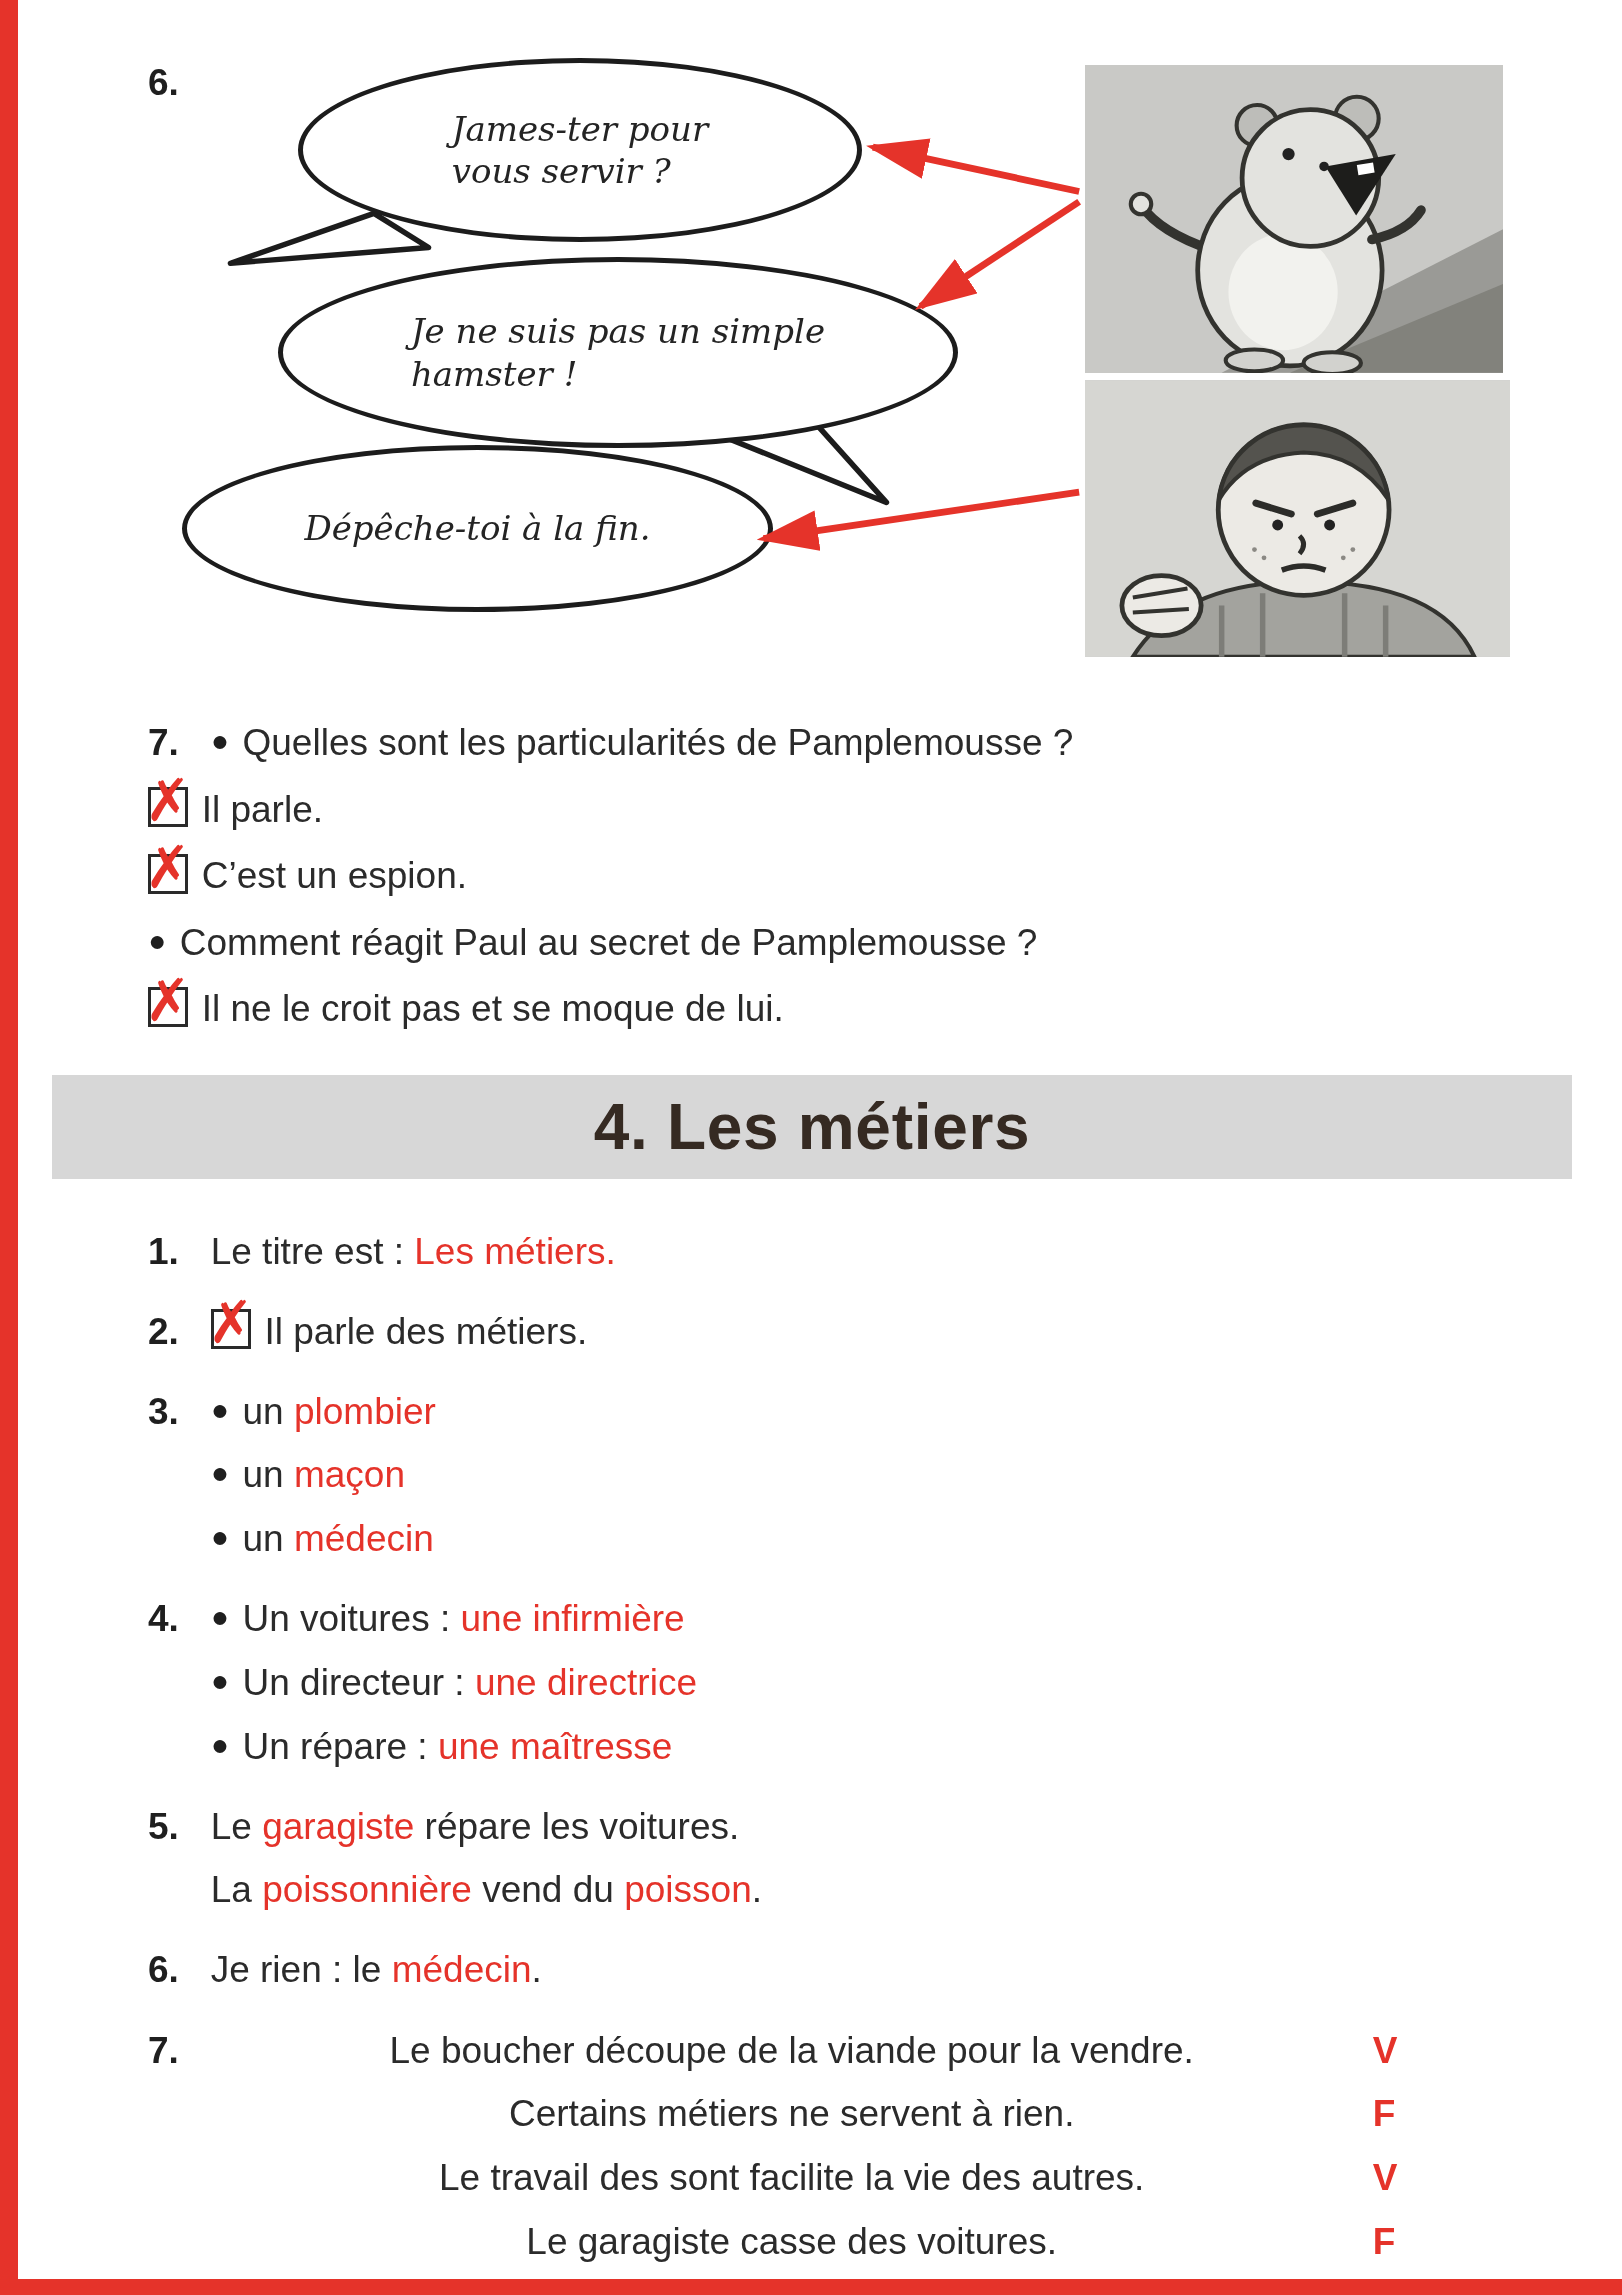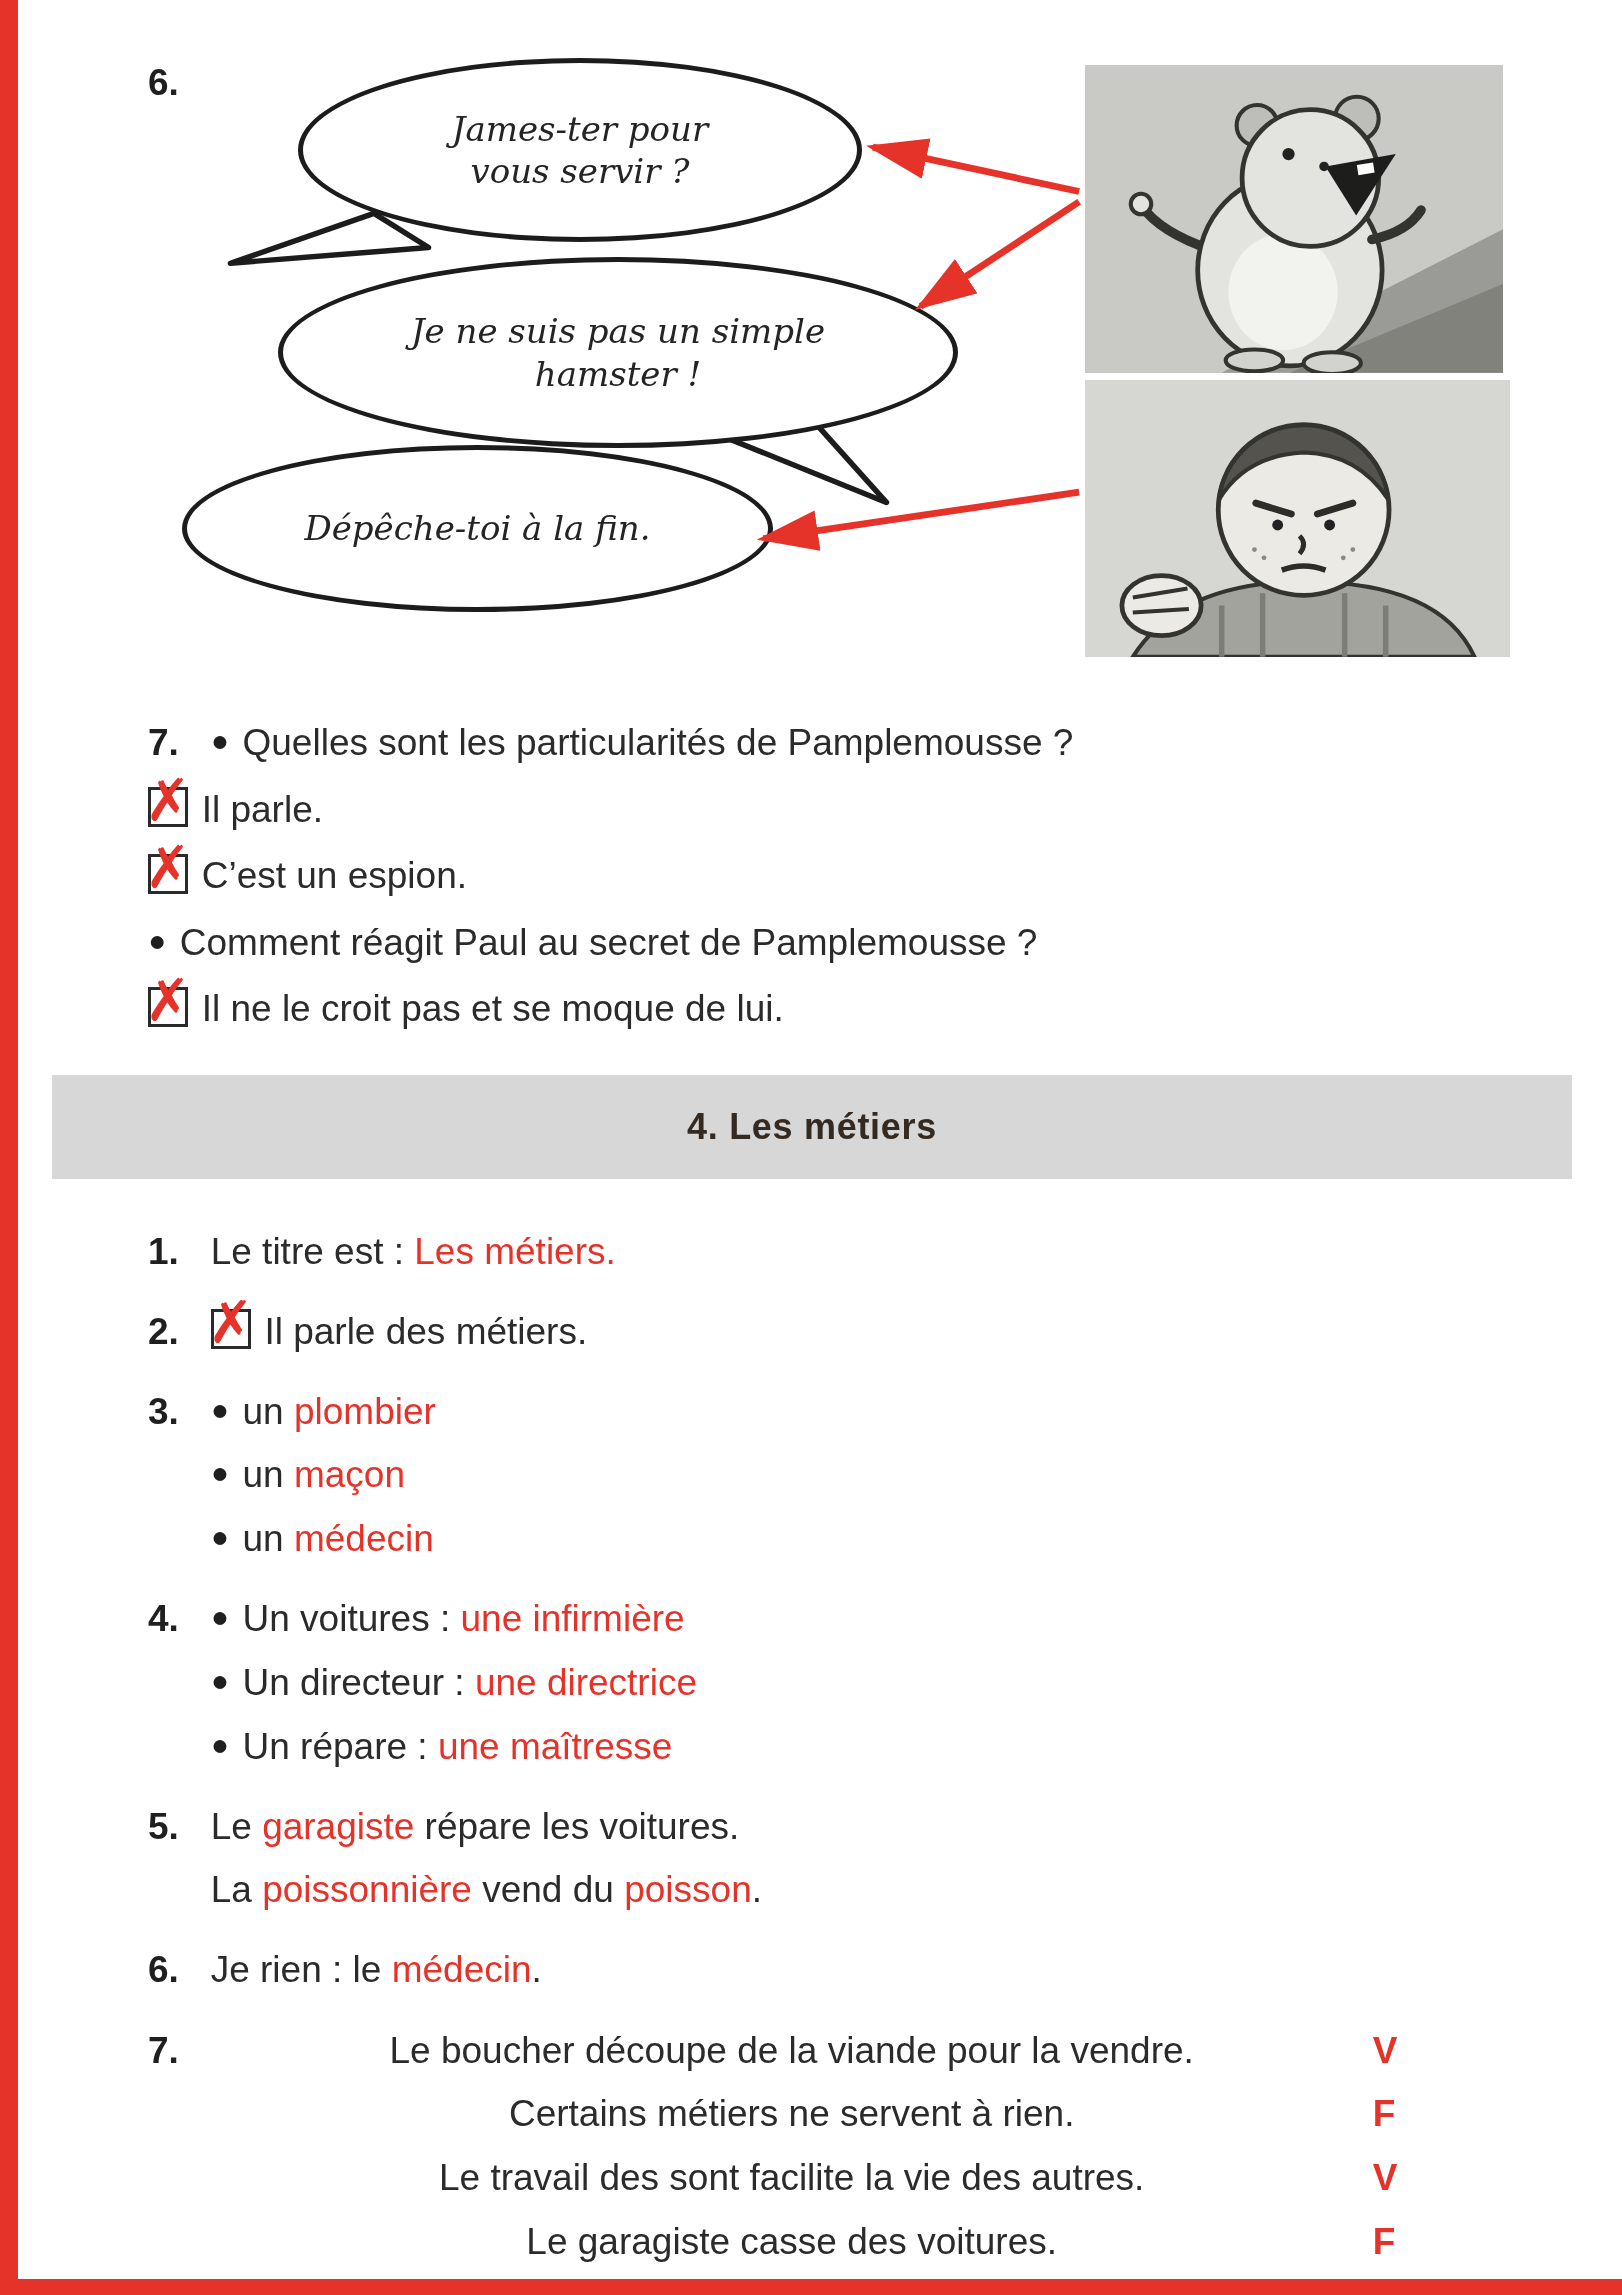--- a/index.html
+++ b/index.html
@@ -9,21 +9,21 @@
   }
   .accent-left{position:absolute;left:0;top:0;width:18px;height:100%;background:#e5332a;}
   .accent-bottom{position:absolute;left:0;bottom:0;width:100%;height:16.4px;background:#e5332a;}
   .content{position:absolute;left:18px;top:0;width:1605px;}
 
   
   .comic{position:relative;height:656px;margin-top:48px;}
   .comic-number{position:absolute;left:130px;top:13.7px;font-size:37px;font-weight:800;color:#1f1f1f;}
   .bubble{
     position:absolute;border:5.5px solid #1c1c1c;border-radius:50%;background:#fff;
-    display:flex;align-items:center;justify-content:center;text-align:center;
+    display:flex;align-items:center;justify-content:center;
     font-family:"DejaVu Serif", serif;font-style:italic;font-size:34px;color:#242424;
     white-space:pre-line;z-index:2;line-height:1.25;
   }
   .b1{left:280px;top:10.3px;width:554px;height:174px;}
   .b2{left:260px;top:209px;width:670px;height:181px;}
   .b3{left:164px;top:397px;width:581px;height:157px;}
   .overlay{position:absolute;left:0;top:0;width:1605px;height:656px;z-index:3;pointer-events:none;}
   .tails{position:absolute;left:0;top:0;width:1605px;height:656px;z-index:1;pointer-events:none;}
   .panel{position:absolute;overflow:hidden;background:#c9c9c6;}
   .panel1{left:1067px;top:17px;width:418px;height:308px;}
@@ -39,21 +39,21 @@
     position:relative;margin-top:5.5px;
   }
   .xmark{
     position:absolute;left:-6.8px;top:-18px;font-family:"DejaVu Sans", sans-serif;
     font-size:57px;font-weight:bold;color:#e5332a;transform:rotate(-3deg);line-height:1;
   }
 
   
   .band{margin:38px 51px 0 34px;background:#d7d7d7;height:104px;
     display:flex;align-items:center;justify-content:center;}
-  .band h2{margin:0;font-size:36px;font-weight:800;color:#352a22;letter-spacing:0.7px;}
+  .band h2{margin:0;font-size:64px;font-weight:800;color:#352a22;letter-spacing:0.7px;}
 
   
   .metiers{margin:45px 0 0 130px;font-size:37px;line-height:1.5;}
   .metiers .group{margin-bottom:24.6px;}
   .mrow{display:flex;align-items:flex-start;gap:13.7px;margin:8.2px 0;}
   .red{color:#e5332a;}
   .vfrow{display:flex;width:1210px;}
   .vftext{flex:1;text-align:center;}
   .vfmark{width:48px;text-align:left;color:#e5332a;font-weight:700;}
   .spacer{min-width:49px;flex:0 0 auto;}

